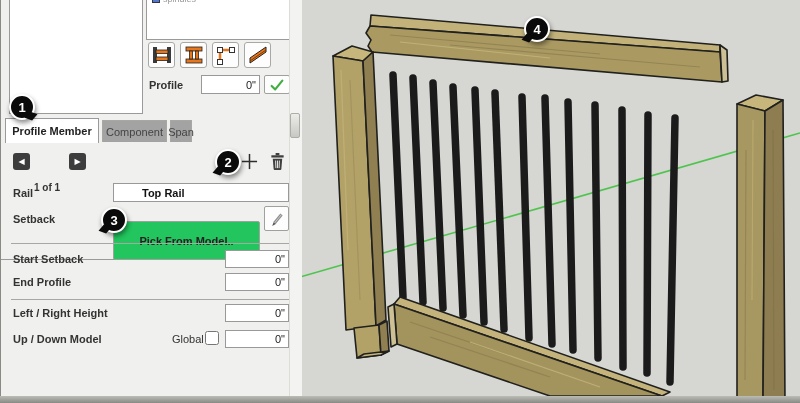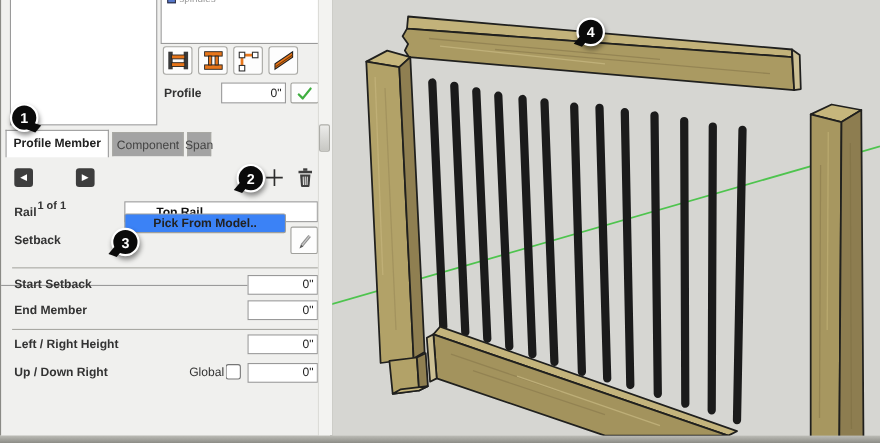--- a/index.html
+++ b/index.html
@@ -38,21 +38,21 @@
   .tab.t2{left:101px;width:65px;} .tab.t3{left:169px;width:22px;}
 
   
   .navbtn{position:absolute;top:153px;width:17px;height:17px;background:#3d3d3d;border:none;
           border-radius:3px;color:#fff;font-size:8px;display:flex;align-items:center;
           justify-content:center;padding:0;}
   .pager{position:absolute;left:33px;top:157px;font-size:10px;font-weight:bold;color:#333;margin-top:25px;}
   .iconbtn{position:absolute;background:transparent;border:none;padding:0;display:flex;
            align-items:center;justify-content:center;}
 
-  .bigbtn{position:absolute;left:112px;top:194px;width:147px;height:18px;background:#3b82f6;
+  .bigbtn{position:absolute;left:112px;top:221px;width:147px;height:39px;background:#22c55e;
           border:1px solid #a0a09c;border-radius:2px;font-family:inherit;font-size:11px;
           font-weight:bold;color:#222;}
   .pencilbtn{position:absolute;left:263px;top:206px;width:25px;height:25px;background:#fdfdfd;
           border:1px solid #a0a09c;border-radius:2px;display:flex;align-items:center;justify-content:center;padding:0;}
   .hr{position:absolute;left:10px;width:280px;height:1px;background:#a8a8a3;}
   .chk{position:absolute;left:204px;top:331px;width:14px;height:14px;margin:0;}
 
   
   .sbtrack{position:absolute;left:288px;top:0;width:12px;height:396px;background:#f3f3f1;
            border-left:1px solid #dcdcd8;}
@@ -237,29 +237,29 @@
       <line x1="5.5" y1="12" x2="12.5" y2="3.5" stroke="#c9c9c9" stroke-width="1"></line>
       <polygon points="3.2,15 4.6,11.2 6.8,13.1" fill="#555"></polygon>
     </svg>
   </button>
 
   <div class="hr" style="top:243px"></div>
 
   <div class="lbl" style="left:12px;top:253px">Start Setback</div>
   <input class="tin" style="left: 224px; top: 250px; width: 64px; height: 18px;" value="0&quot;">
 
-  <div class="lbl" style="left:12px;top:276px">End Member</div>
+  <div class="lbl" style="left:12px;top:276px">End Profile</div>
   <input class="tin" style="left: 224px; top: 273px; width: 64px; height: 18px;" value="0&quot;">
 
   <div class="hr" style="top:299px"></div>
 
   <div class="lbl" style="left:12px;top:307px">Left / Right Height</div>
   <input class="tin" style="left: 224px; top: 304px; width: 64px; height: 18px;" value="0&quot;">
 
-  <div class="lbl" style="left:12px;top:333px">Up / Down Right</div>
+  <div class="lbl" style="left:12px;top:333px">Up / Down Model</div>
   <div class="lbl" style="left:171px;top:333px;font-weight:normal">Global</div>
   <input type="checkbox" class="chk" style="">
   <input class="tin" style="left: 224px; top: 330px; width: 64px; height: 18px;" value="0&quot;">
 
   <div class="sbtrack"></div>
   <div class="sbthumb"></div>
 </div>
 
 <div class="bottombar"></div>
 

